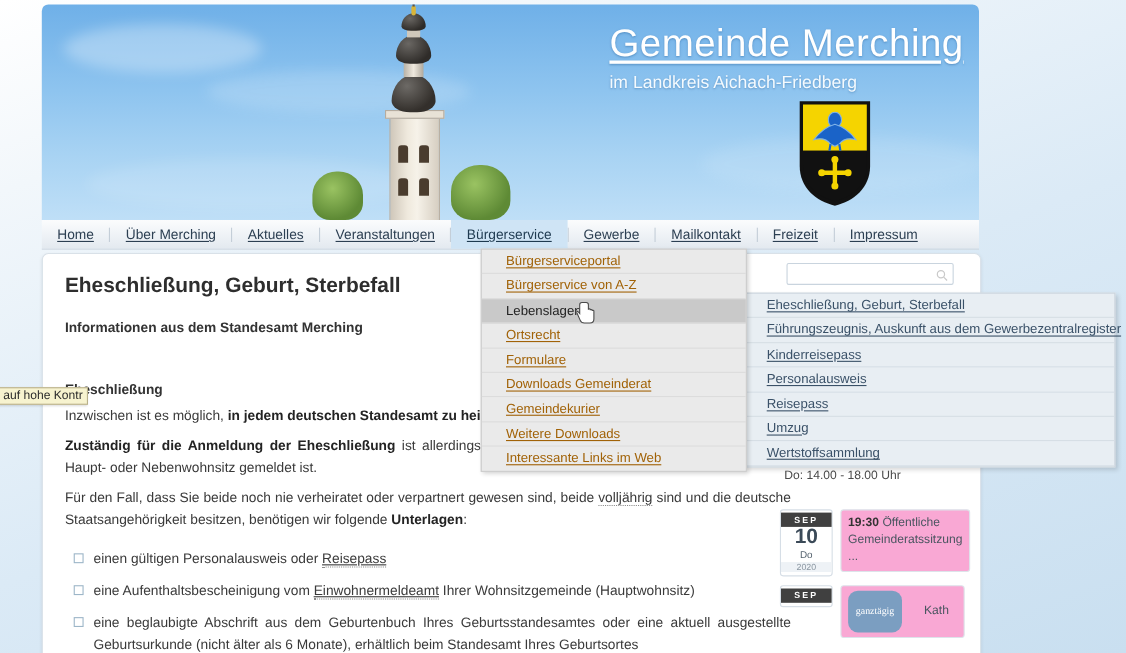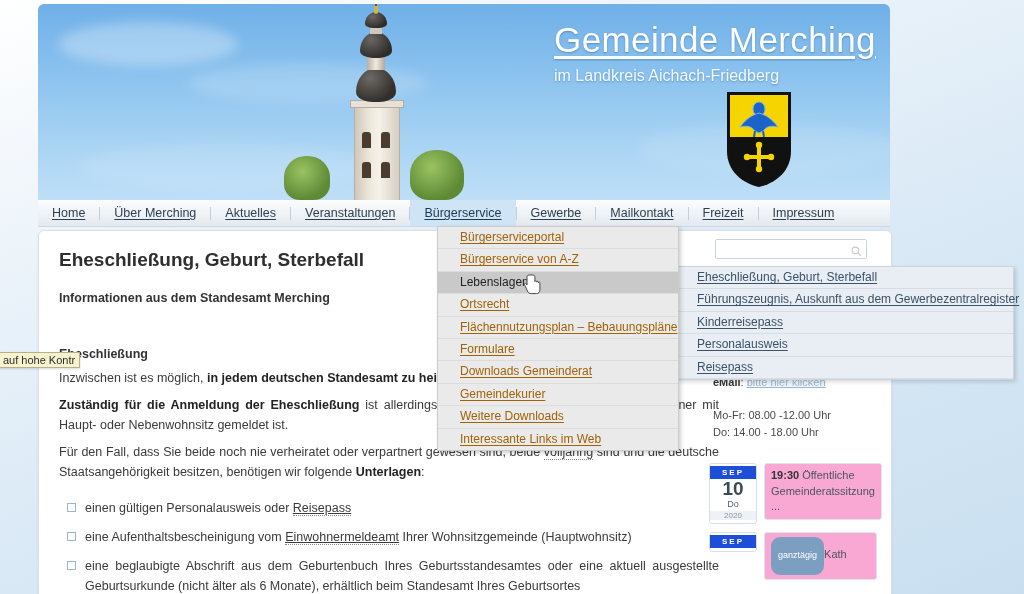--- a/index.html
+++ b/index.html
@@ -128,33 +128,33 @@
   .hours{margin-top:16px;font-size:11px;color:#4a4a4a;line-height:1.55;padding-left:8px;}
 
   .events{margin-top:22px;padding-left:4px;}
   .event{
     display:flex;align-items:flex-start;margin-bottom:8px;
   }
   .ev-date{
     width:46px;background:#fff;border:1px solid #d6dee6;border-radius:3px;
     text-align:center;padding:2px 0 3px 0;flex:0 0 auto;
   }
-  .ev-mon{background:#1d4ed8;color:#fff;font-size:8px;letter-spacing:2px;
+  .ev-mon{background:#404040;color:#fff;font-size:8px;letter-spacing:2px;
     font-weight:bold;padding:2px 4px;display:block;}
   .ev-day{font-size:19px;font-weight:bold;color:#3b4a58;line-height:1.1;display:block;}
   .ev-dow{font-size:9px;color:#55636f;display:block;}
   .ev-year{font-size:8px;color:#8a96a1;background:#eef2f6;display:block;margin-top:2px;}
   .ev-body{
     flex:1;margin-left:7px;background:#f9a8d4;border:1px solid #dde4ea;border-radius:3px;
     padding:4px 6px;font-size:11px;color:#4a5560;line-height:1.45;min-height:44px;
   }
   .ev-body b{color:#333;}
   .badge{
     display:inline-block;background:#7b9ec1;color:#fff;font-size:9px;
-    border-radius:9px;padding:12px 7px;margin-right:0;
+    border-radius:9px;padding:12px 7px;margin-right:20px;font-family:Liberation Serif, serif;
   }
 
   
   .dropdown{
     position:absolute;left:437px;top:226px;width:240px;
     background:#eaeaea;border:1px solid #cbcbcb;
     box-shadow:2px 2px 4px rgba(0,0,0,.18);z-index:40;
   }
   .dd-item{
     height:21.4px;line-height:21.4px;padding:0 0 0 22px;font-size:12px;
@@ -327,28 +327,29 @@
       </div>
     </div>
   </div>
 
   <div class="submenu">
     <div class="sm-item"><span>Eheschließung, Geburt, Sterbefall</span></div>
     <div class="sm-item"><span>Führungszeugnis, Auskunft aus dem Gewerbezentralregister</span></div>
     <div class="sm-item"><span>Kinderreisepass</span></div>
     <div class="sm-item"><span>Personalausweis</span></div>
     <div class="sm-item"><span>Reisepass</span></div>
+    <div class="sm-item"><span>Umzug</span></div>
+    <div class="sm-item"><span>Wertstoffsammlung</span></div>
   </div>
 
   <div class="dropdown">
     <div class="dd-item"><span class="lnk">Bürgerserviceportal</span></div>
     <div class="dd-item"><span class="lnk">Bürgerservice von A-Z</span></div>
     <div class="dd-item hovered"><span class="lnk">Lebenslagen</span></div>
     <div class="dd-item"><span class="lnk">Ortsrecht</span></div>
-    <div class="dd-item"><span class="lnk">Flächennutzungsplan – Bebauungspläne</span></div>
     <div class="dd-item"><span class="lnk">Formulare</span></div>
     <div class="dd-item"><span class="lnk">Downloads Gemeinderat</span></div>
     <div class="dd-item"><span class="lnk">Gemeindekurier</span></div>
     <div class="dd-item"><span class="lnk">Weitere Downloads</span></div>
     <div class="dd-item" style="border-bottom:0;"><span class="lnk">Interessante Links im Web</span></div>
   </div>
 
   <div class="cursor">
     <svg width="18" height="22" viewBox="0 0 18 22">
       <path d="M5 1 C3.6 1 3 2 3 3 v8 l-1.4-1.6 C1 8.7 0 9.2 0.4 10.3 L3.4 17 C4 18.6 5.4 19.6 7.3 19.6 h5 c2.2 0 3.6-1.4 3.6-3.6 V8.8 c0-1-1.6-1-1.6 0 v-.7 c0-1-1.7-1-1.7 0 v-.6 c0-1-1.7-1-1.7 0 V3 c0-1-.6-2-2-2 Z" fill="#ffffff" stroke="#4a4a4a" stroke-width="1"></path>

